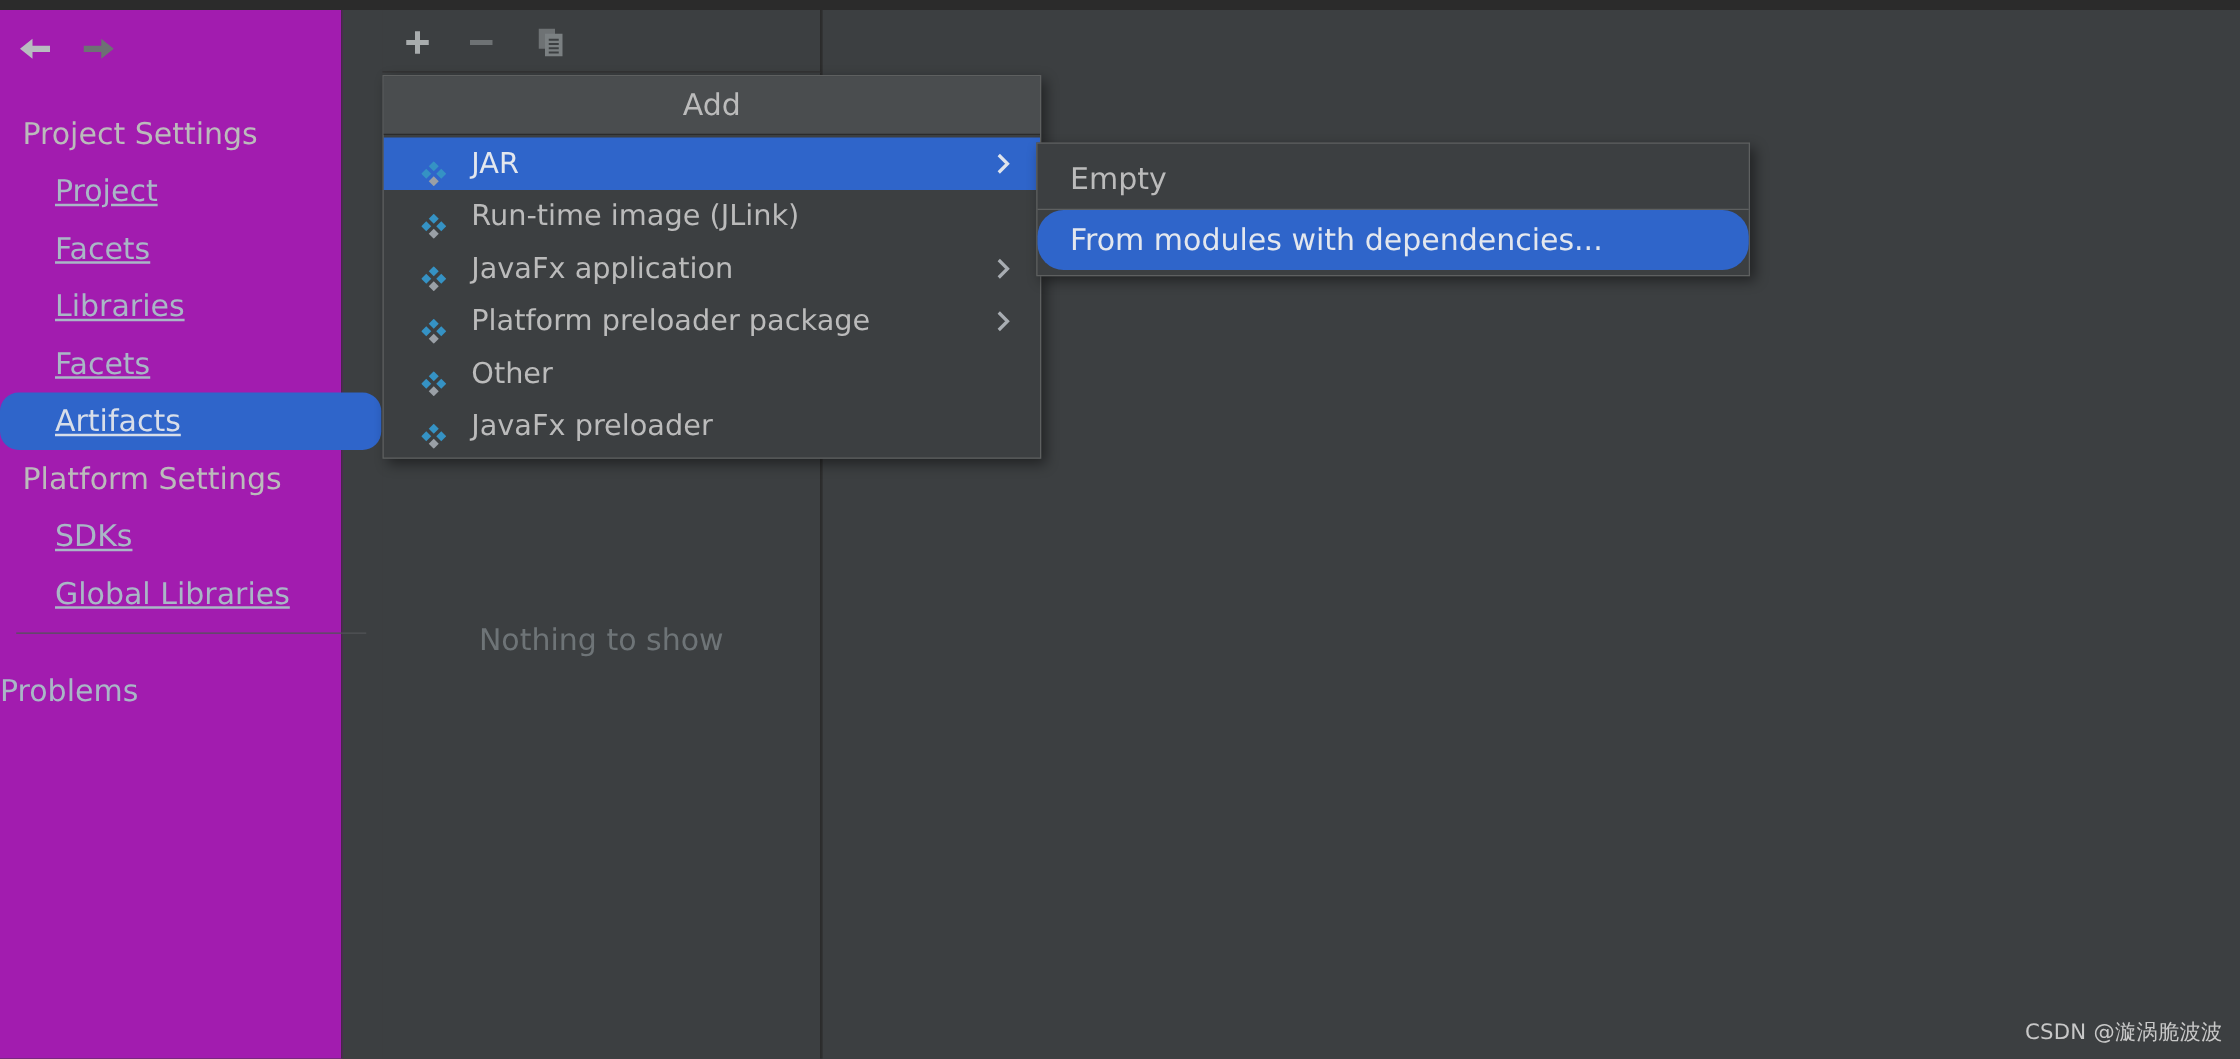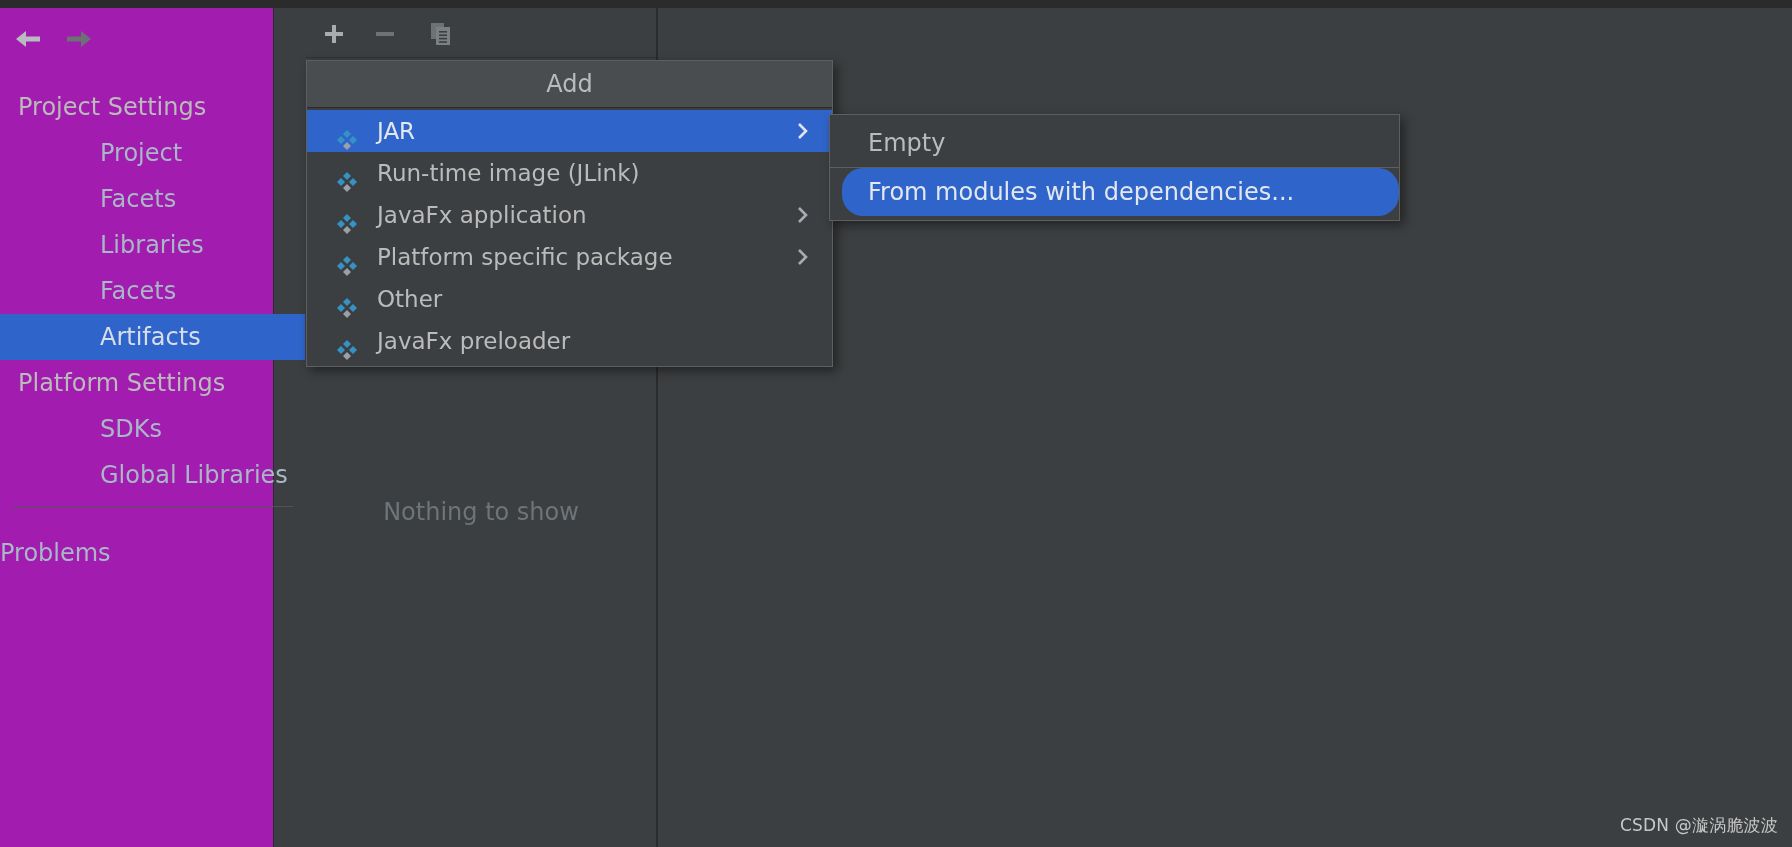--- a/index.html
+++ b/index.html
@@ -57,25 +57,27 @@
     font-size: 24px;
     white-space: nowrap;
     overflow: hidden;
     color: #a9b7c6;
   }
   .tree-row.group {
     padding-left: 18px;
     color: #bbbbbb;
   }
   .tree-row.leaf {
-    padding-left: 100px;
+    padding-left: 44px;
+    text-decoration: underline;
   }
   .tree-row.selected {
     background: #2f65ca;
     color: #d8dee9;
+    border-radius: 15px;
   }
   #tree-separator {
     position: absolute;
     left: 13px; top: 498px;
     width: 280px; height: 1px;
     background: #515457;
   }
   #problems-row {
     position: absolute;
     left: 0; top: 522px;
@@ -192,21 +194,20 @@
     z-index: 30;
   }
   .submenu-item {
     height: 48px;
     line-height: 48px;
     font-size: 24px;
     color: #bbbbbb;
     padding-left: 26px;
     white-space: nowrap;
     box-sizing: border-box;
-    margin-left: 12px;
   }
   .submenu-item.highlighted {
     background: #2f65ca;
     color: #e3e7ee;
     border-radius: 21px;
   }
   #submenu-sep {
     height: 1px;
     background: #5e6060;
     margin: 0;
@@ -344,21 +345,21 @@
 
     <div class="menu-item">
       <span class="menu-icon">
         <svg width="20" height="20" viewBox="0 0 20 20">
           <path d="M10 0 L14 4 L10 8 L6 4 Z" fill="#3592c4"></path>
           <path d="M4 6 L8 10 L4 14 L0 10 Z" fill="#3592c4"></path>
           <path d="M16 6 L20 10 L16 14 L12 10 Z" fill="#3592c4"></path>
           <path d="M10 12 L14 16 L10 20 L6 16 Z" fill="#9aa0a6"></path>
         </svg>
       </span>
-      <span>Platform specific package</span>
+      <span>Platform preloader package</span>
       <span class="menu-arrow">
         <svg width="14" height="20" viewBox="0 0 14 20">
             <path d="M3 3 L10 10 L3 17" stroke="#a8adb2" stroke-width="2.6" fill="none"></path>
           </svg>
       </span>
     </div>
 
     <div class="menu-item">
       <span class="menu-icon">
         <svg width="20" height="20" viewBox="0 0 20 20">

